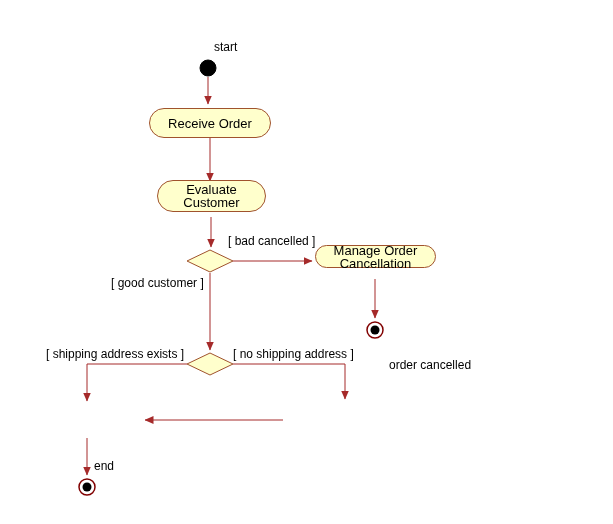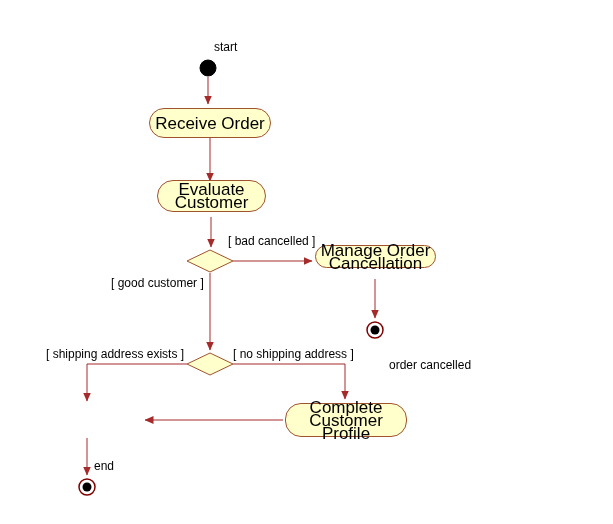--- a/index.html
+++ b/index.html
@@ -11,21 +11,21 @@
   .decision { fill: var(--fill,#ffffcc); stroke: var(--border,#a0522d); stroke-width:1; }
   .start-dot { fill:#000; stroke:#000; }
   .final-ring { fill:#ffffff; stroke: var(--final,#800000); stroke-width:1.5; }
   .final-dot { fill:#000; }
   .activity {
     position:absolute; box-sizing:border-box;
     background:var(--fill,#ffffcc);
     border:1px solid var(--border,#a0522d);
     border-radius:16px;
     display:flex; align-items:center; justify-content:center;
-    text-align:center; font-size:17px; line-height:13px;
+    text-align:center; font-size:13px; line-height:13px;
     color:var(--text,#000000); white-space:pre-line;
   }
   .lbl { position:absolute; font-size:12px; line-height:12px; color:var(--text,#000000); white-space:nowrap; }
 </style>
 </head>
 <body>
 
 <div class="canvas">
 
   <svg class="layer" width="613" height="524" viewBox="0 0 613 524">
@@ -63,22 +63,20 @@
 
   <div class="activity" style="left:149px; top:108px; width:122px; height:30px;">Receive Order</div>
 
   <div class="activity" style="left:157px; top:180px; width:109px; height:32px;">Evaluate
 Customer</div>
 
   <div class="activity" style="left:315px; top:245px; width:121px; height:23px;">Manage Order
 Cancellation</div>
 
 
-  <div class="activity" style="left:285px; top:403px; width:122px; height:34px;">Complete
-Customer Profile</div>
 
   <div class="lbl" style="left:214px; top:41px;">start</div>
 
   <div class="lbl" style="left:228px; top:235px;">[ bad cancelled ]</div>
 
   <div class="lbl" style="left:111px; top:277px;">[ good customer ]</div>
 
   <div class="lbl" style="left:46px; top:348px;">[ shipping address exists ]</div>
 
   <div class="lbl" style="left:233px; top:348px;">[ no shipping address ]</div>

